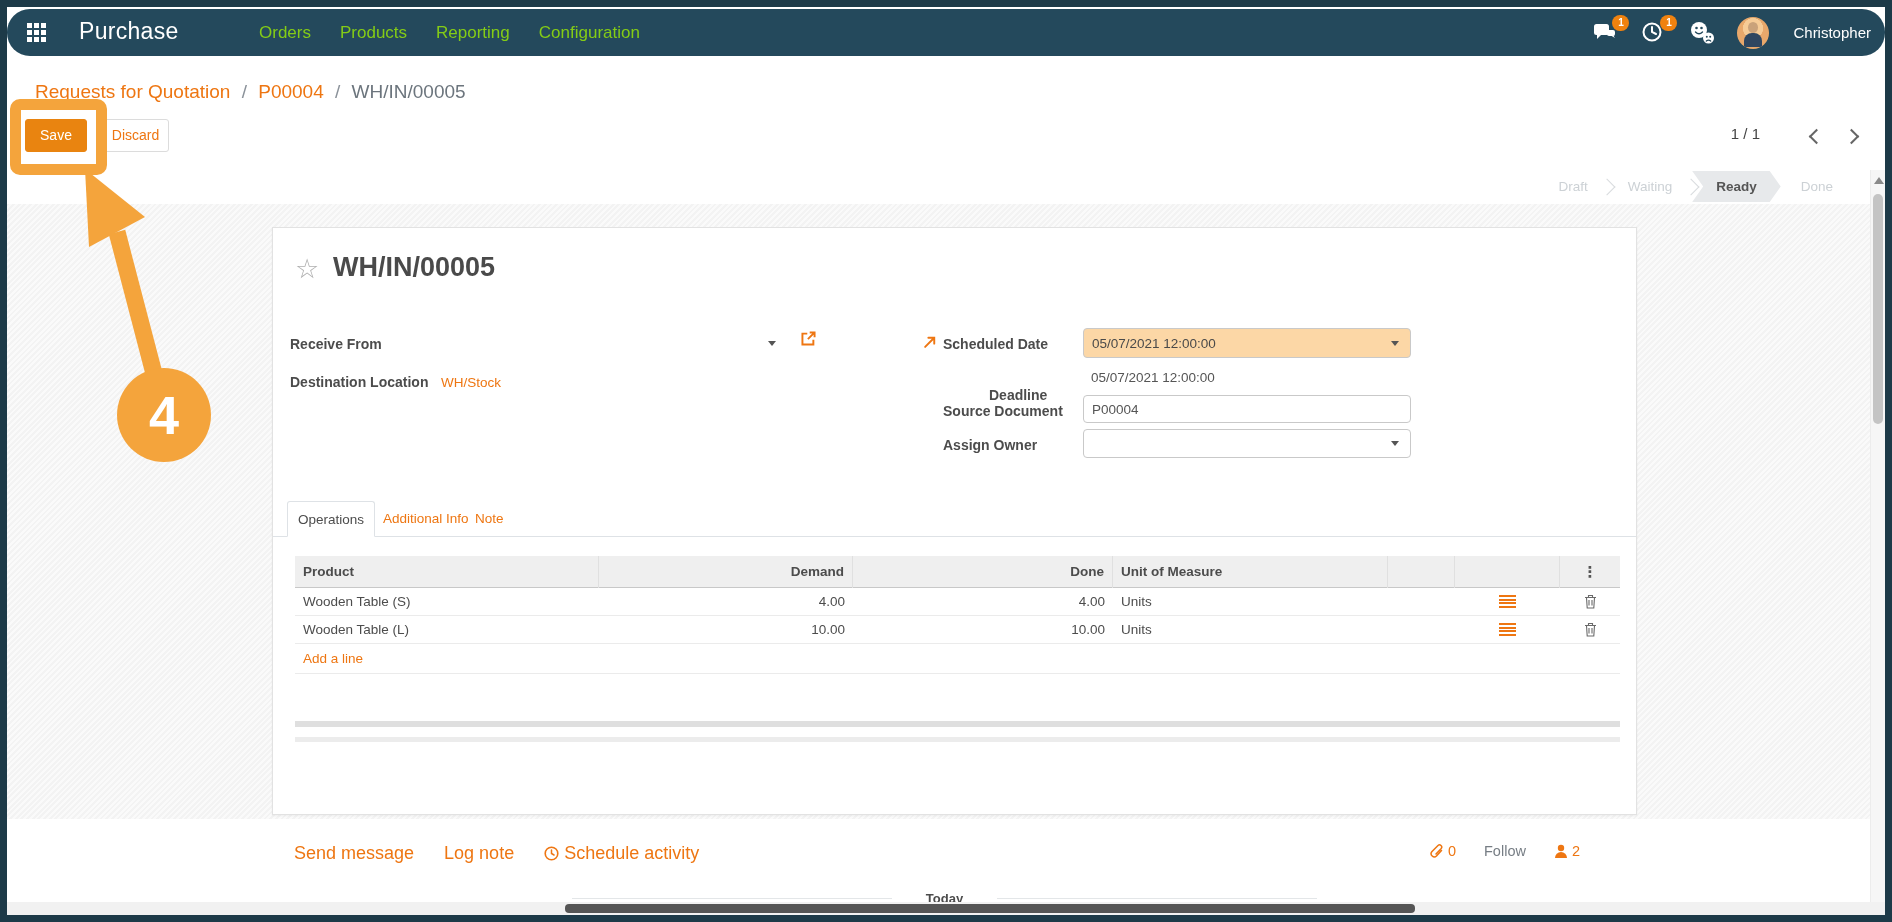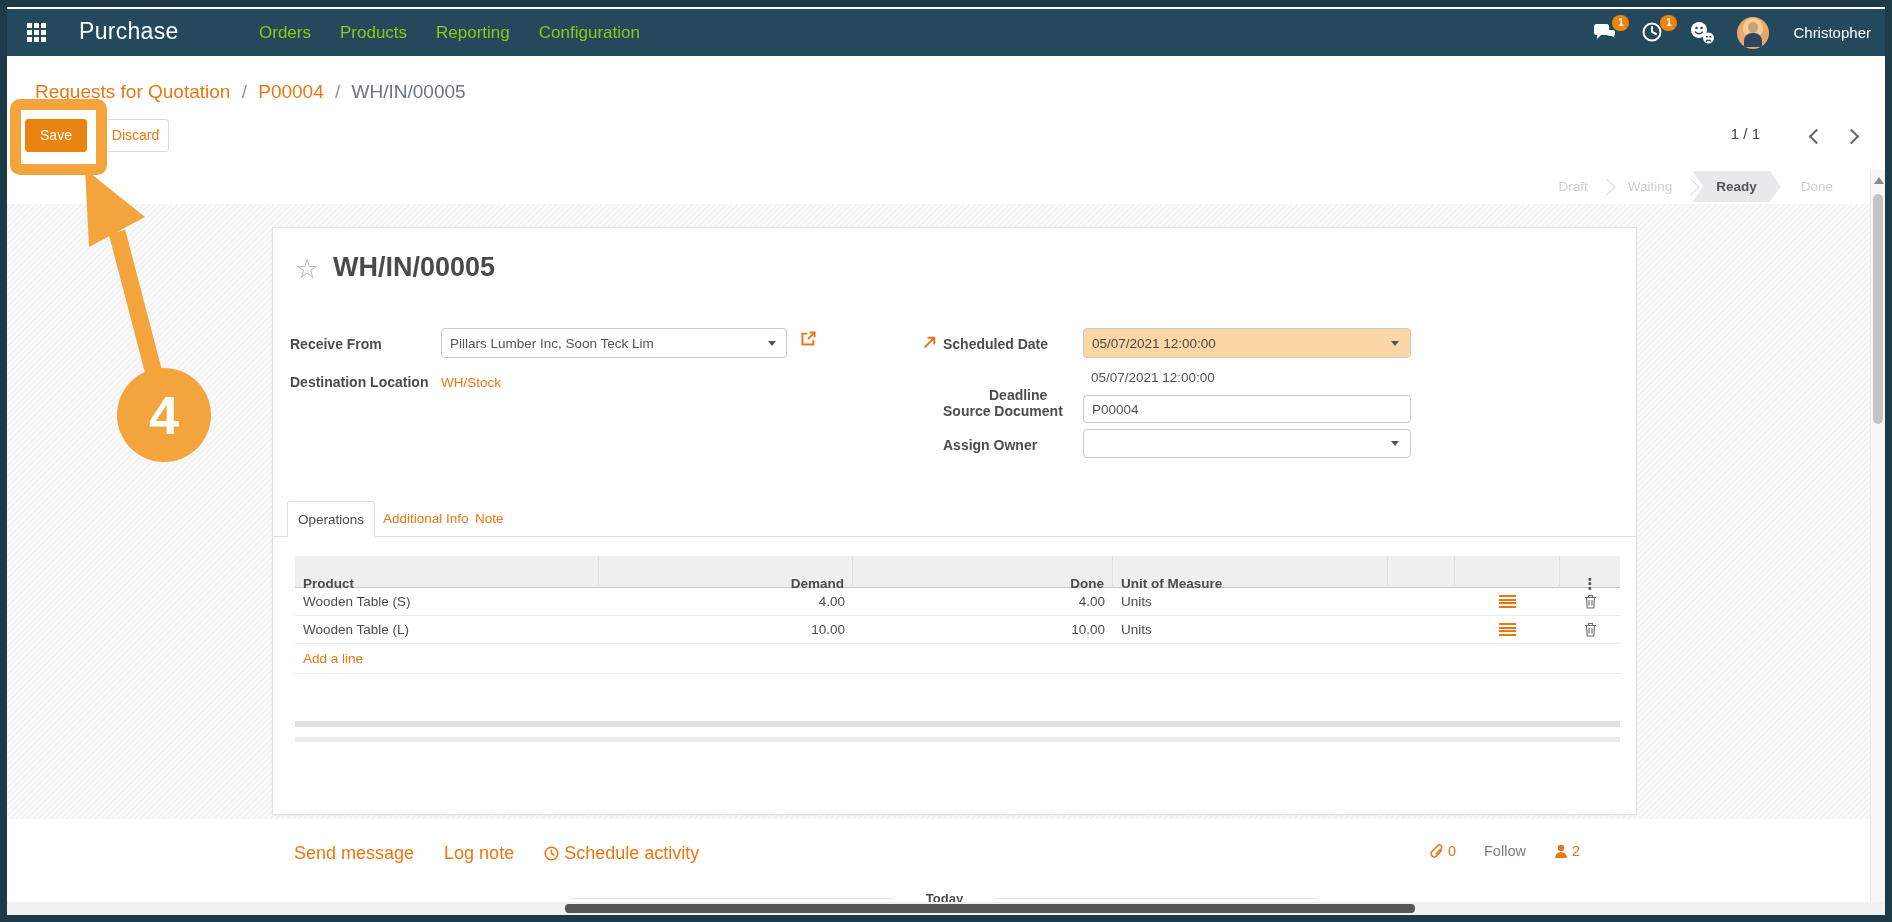--- a/index.html
+++ b/index.html
@@ -1,21 +1,21 @@
 <!DOCTYPE html>
 <html><head>
 <meta charset="utf-8">
 <style>
   * { margin:0; padding:0; box-sizing:border-box; }
   body { font-family:"Liberation Sans", sans-serif; background:#fff; }
   .stage { position:relative; width:1892px; height:922px; background:#fff;
            border:7px solid #1d3a48; overflow:hidden; }
 
   
-  .navbar { position:absolute; left:0; top:2px; width:100%; height:47px; background:#24495c; }
+  .navbar { position:absolute; left:0; top:2px; width:100%; height:47px; background:#24495c;border-radius:23px; }
   .apps-grid { position:absolute; left:20px; top:14px; width:19px; height:19px; cursor:pointer;
     background:
       linear-gradient(#fff,#fff) 0 0/5px 5px no-repeat, linear-gradient(#fff,#fff) 7px 0/5px 5px no-repeat, linear-gradient(#fff,#fff) 14px 0/5px 5px no-repeat,
       linear-gradient(#fff,#fff) 0 7px/5px 5px no-repeat, linear-gradient(#fff,#fff) 7px 7px/5px 5px no-repeat, linear-gradient(#fff,#fff) 14px 7px/5px 5px no-repeat,
       linear-gradient(#fff,#fff) 0 14px/5px 5px no-repeat, linear-gradient(#fff,#fff) 7px 14px/5px 5px no-repeat, linear-gradient(#fff,#fff) 14px 14px/5px 5px no-repeat; }
   .app-name { position:absolute; left:72px; top:9px; color:#fff; font-size:23px; font-weight:400; letter-spacing:.3px; }
   .nav-menu { position:absolute; left:252px; top:0; height:47px; display:flex; align-items:center; gap:29px; }
   .nav-item { color:#84cc16; font-size:17px; cursor:pointer; }
   .nav-right { position:absolute; right:14px; top:0; height:47px; display:flex; align-items:center; gap:24px; }
   .nav-icon { position:relative; width:24px; height:24px; cursor:pointer; }
@@ -78,21 +78,21 @@
 
   
   .tabs { position:absolute; left:0; top:273px; width:100%; height:36px; border-bottom:1px solid #dee2e6; }
   .tab { position:absolute; top:0; height:36px; line-height:36px; padding:0 10px; font-size:13.5px; cursor:pointer; color:#ee7612;margin-left:12px; }
   .tab.active { background:#fff; color:#4c4c4c; border:1px solid #dee2e6; border-bottom:1px solid #fff; border-radius:3px 3px 0 0; }
 
   
   .otable { position:absolute; left:22px; top:328px; width:1325px; font-size:13.5px; color:#4c4c4c; }
   .trow { display:grid; grid-template-columns:304px 254px 260px 275px 67px 105px 60px; align-items:center; }
   .thead { background:#efefef; height:32px; font-weight:bold; border-bottom:1px solid #c8c8c8; }
-  .thead > div { height:32px; line-height:32px; border-right:1px solid #e0e0e0; padding:12px 8px; }
+  .thead > div { height:32px; line-height:32px; border-right:1px solid #e0e0e0; padding:0 8px; }
   .thead > div:last-child { border-right:none; }
   .tbody-row { height:28px; border-bottom:1px solid #ebebeb; background:#fff; }
   .tbody-row > div { padding:0 8px; }
   .num { text-align:right; }
   .addline-row { height:30px; line-height:30px; padding:0 8px; border-bottom:1px solid #ebebeb; background:#fff; }
   .kebab { text-align:center; color:#555; font-size:15px; letter-spacing:0; cursor:pointer; font-family:"DejaVu Sans",sans-serif; }
   .rowicons { display:flex; justify-content:center; }
   .list-ico { width:17px; height:13px; cursor:pointer;
     background:repeating-linear-gradient(#ee7612 0 2.2px, transparent 2.2px 3.6px); }
   .gray-bar { position:absolute; left:22px; width:1325px; }
@@ -196,21 +196,20 @@
     <div class="step">Done</div>
   </div>
 
   <div class="content-bg"></div>
 
   <div class="card">
     <span class="star-icon">☆</span>
     <h1 class="doc-title">WH/IN/00005</h1>
 
     <label class="flabel" style="left:17px; top:108px;">Receive From</label>
-    <input class="o-input" style="left: 168px; top: 100px;" value="Pillars Lumber Inc, Soon Teck Lim">
     <span class="caret" style="left:495px; top:113px;"></span>
     <span class="ext-ico" style="left:527px; top:102px;">
       <svg width="17" height="17" viewBox="0 0 14 14">
           <path d="M6 3 H2 V12 H11 V8" fill="none" stroke="#ee7612" stroke-width="1.6"></path>
           <path d="M8 2 H12 V6 M12 2 L6.5 7.5" fill="none" stroke="#ee7612" stroke-width="1.6"></path>
         </svg>
     </span>
 
     <label class="flabel" style="left:17px; top:146px;">Destination Location</label>
     <span class="link" style="position:absolute; left:168px; top:147px;">WH/Stock</span>

